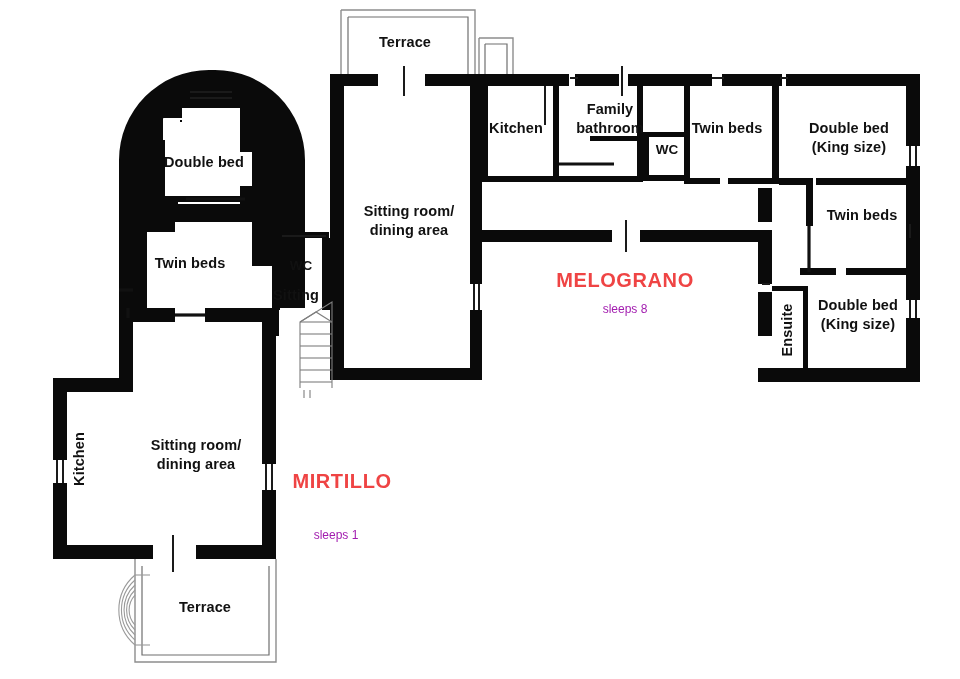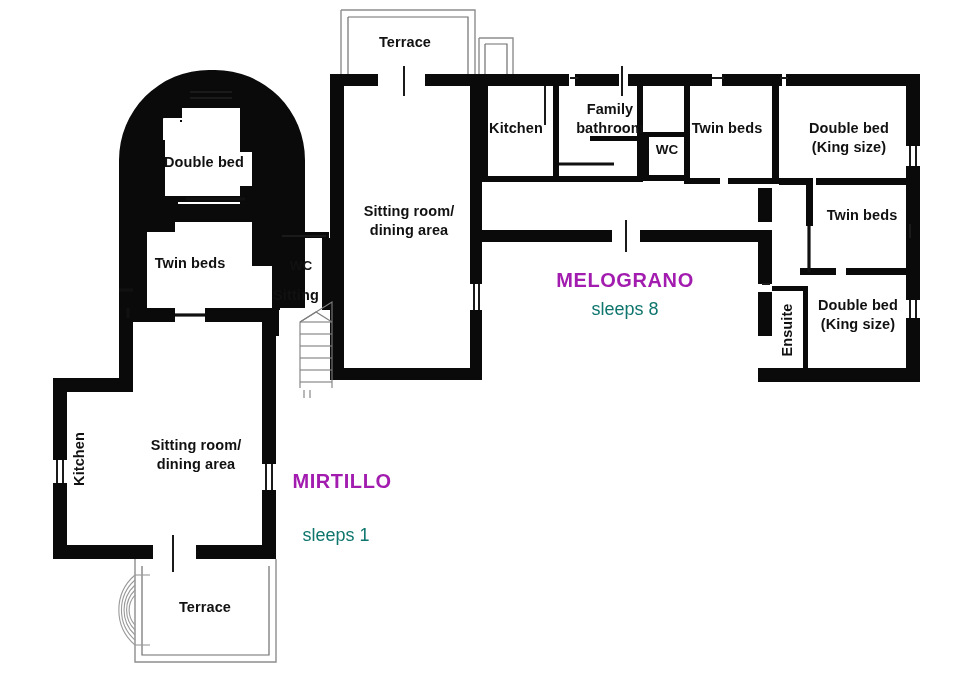--- a/index.html
+++ b/index.html
@@ -49,35 +49,35 @@
     background: transparent;
     transform: translate(-50%, -50%);
     pointer-events: none;
   }
   .lbl.vert {
     transform: translate(-50%, -50%) rotate(-90deg);
   }
   .lbl.small { font-size: 13.5px; }
   .villa-name {
     position: absolute;
-    color: #a21caf;
+    color: #ef4444;
     font-family: "Liberation Sans", sans-serif;
     font-weight: 700;
     font-size: 20px;
     letter-spacing: 0.6px;
     transform: translate(-50%, -50%);
     white-space: pre;
     text-align: center;
   }
   .villa-sleeps {
     position: absolute;
-    color: #0f766e;
+    color: #a21caf;
     font-family: "Liberation Sans", sans-serif;
     font-weight: 400;
-    font-size: 18px;
+    font-size: 12px;
     transform: translate(-50%, -50%);
     white-space: pre;
     text-align: center;
   }
 </style>
 </head>
 <body>
 
 <div id="plan-root">
 

